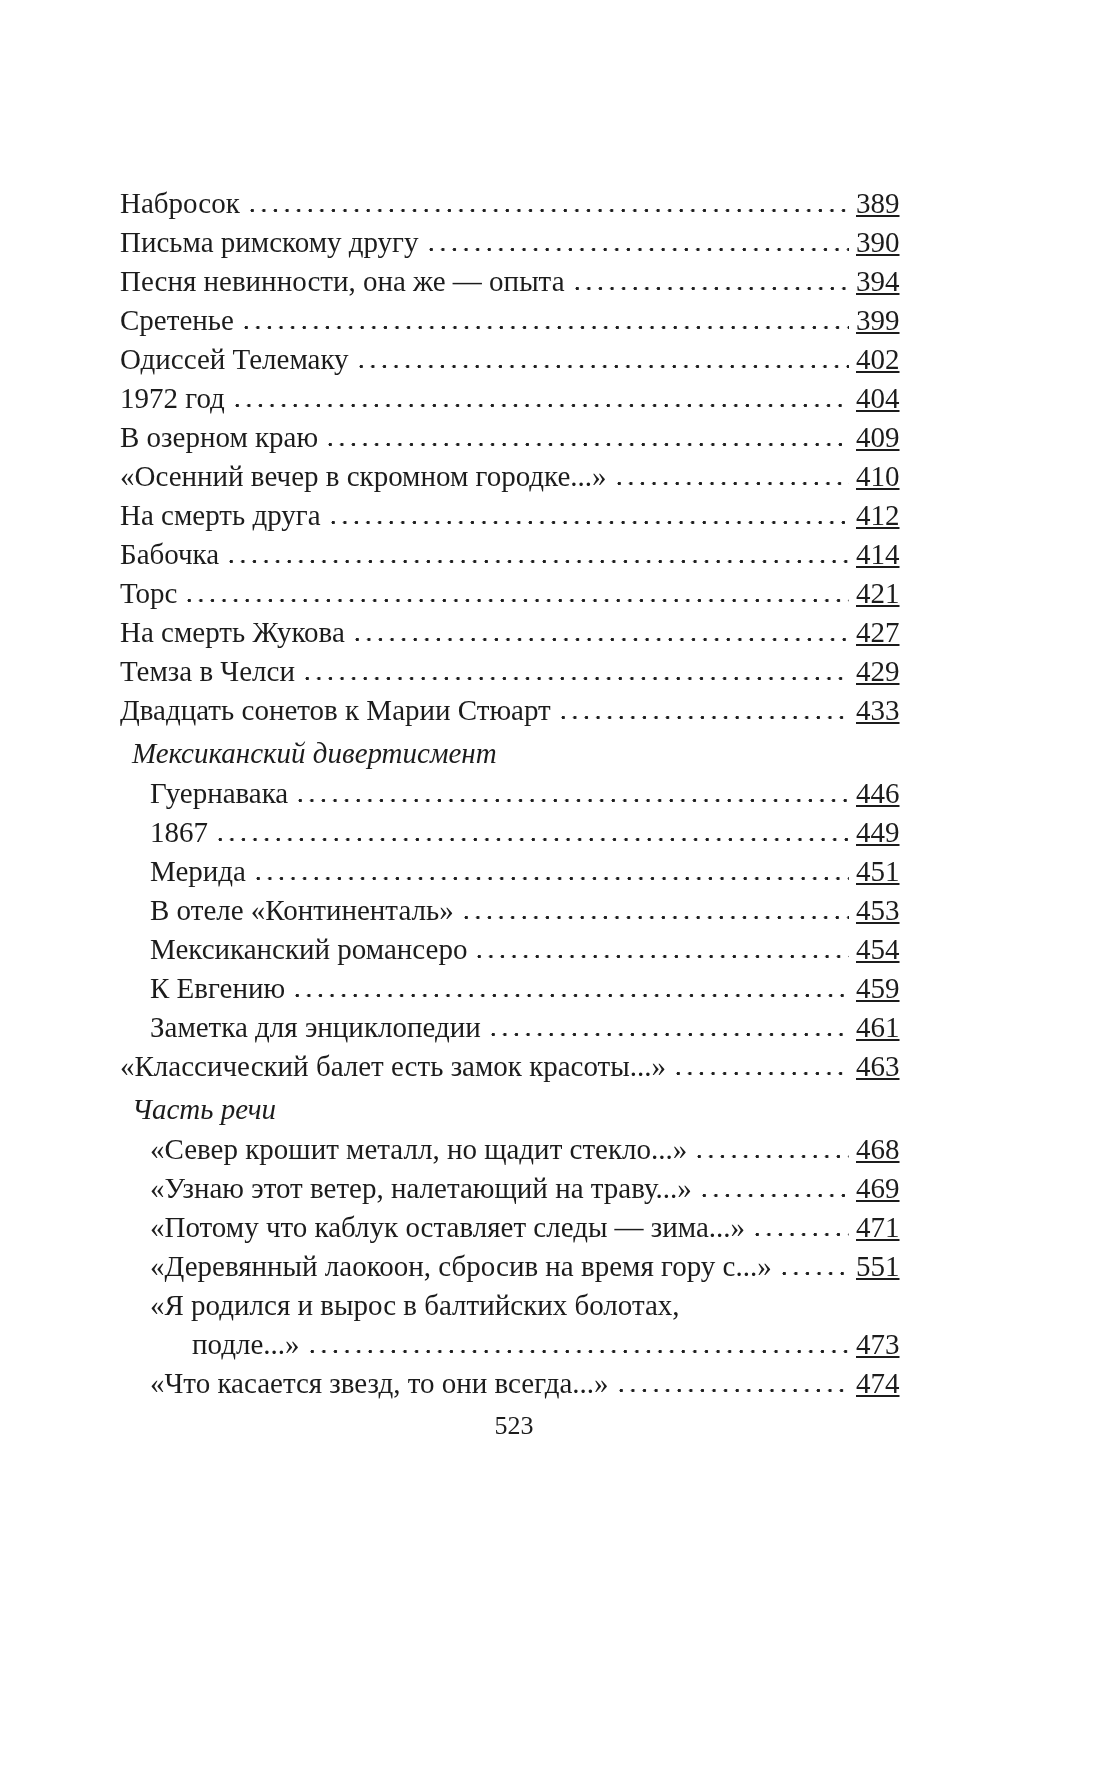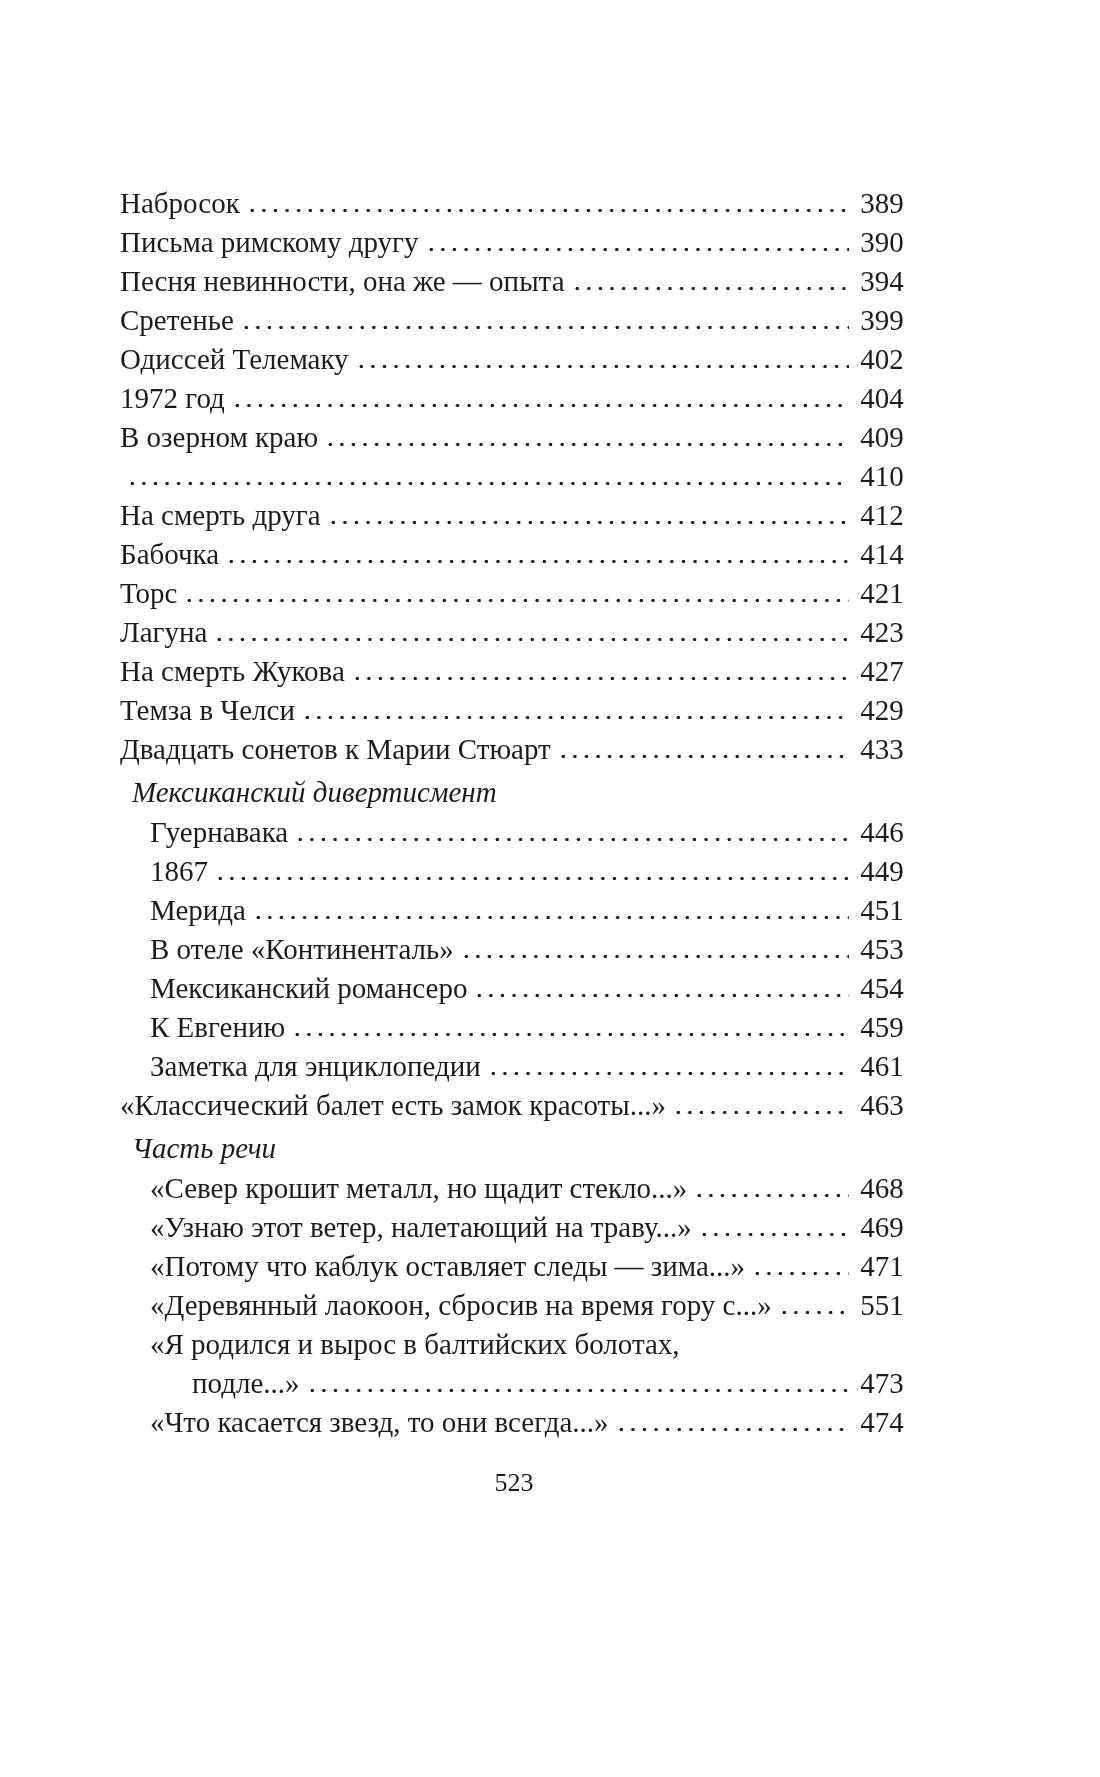--- a/index.html
+++ b/index.html
@@ -41,32 +41,33 @@
     height: 5px;
     margin: 0 7px 10px 10px;
     background-image: radial-gradient(circle at 2.2px 2.5px, #1e1e1e 1.45px, rgba(0,0,0,0) 2.0px);
     background-size: 11.6px 5px;
     background-position: left center;
     background-repeat: repeat-x;
   }
   .toc-page {
     flex: 0 0 auto;
     min-width: 52px;
-    text-align: center;
+    text-align: left;
+    text-decoration: underline;
   }
   .indent-1 { padding-left: 30px; }
   .indent-2 { padding-left: 72px; }
   .section {
     font-style: italic;
     margin-top: 4px;
     margin-bottom: 1px;
     margin-left: 12px;
   }
   .footer {
-    margin-top: 21px;
+    margin-top: 3px;
     text-align: center;
     font-size: 26px;
     line-height: 39px;
   }
 </style>
 </head>
 <body>
 
 <div class="page">
   <div id="toc-list">
@@ -99,42 +100,38 @@
         <span class="toc-title">1972 год</span>
         <span class="toc-dots"></span>
         <span class="toc-page">404</span>
       </div>
       <div class="toc-row">
         <span class="toc-title">В озерном краю</span>
         <span class="toc-dots"></span>
         <span class="toc-page">409</span>
       </div>
       <div class="toc-row">
+        <span class="toc-title">«Осенний вечер в скромном городке...»</span>
         <span class="toc-dots"></span>
         <span class="toc-page">410</span>
       </div>
       <div class="toc-row">
         <span class="toc-title">На смерть друга</span>
         <span class="toc-dots"></span>
         <span class="toc-page">412</span>
       </div>
       <div class="toc-row">
         <span class="toc-title">Бабочка</span>
         <span class="toc-dots"></span>
         <span class="toc-page">414</span>
       </div>
       <div class="toc-row">
         <span class="toc-title">Торс</span>
         <span class="toc-dots"></span>
         <span class="toc-page">421</span>
-      </div>
-      <div class="toc-row">
-        <span class="toc-title">Лагуна</span>
-        <span class="toc-dots"></span>
-        <span class="toc-page">423</span>
       </div>
       <div class="toc-row">
         <span class="toc-title">На смерть Жукова</span>
         <span class="toc-dots"></span>
         <span class="toc-page">427</span>
       </div>
       <div class="toc-row">
         <span class="toc-title">Темза в Челси</span>
         <span class="toc-dots"></span>
         <span class="toc-page">429</span>

